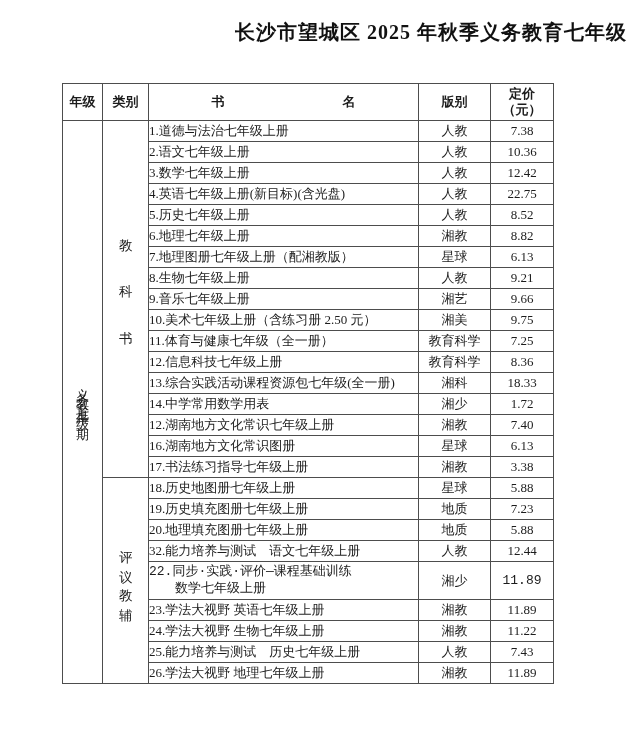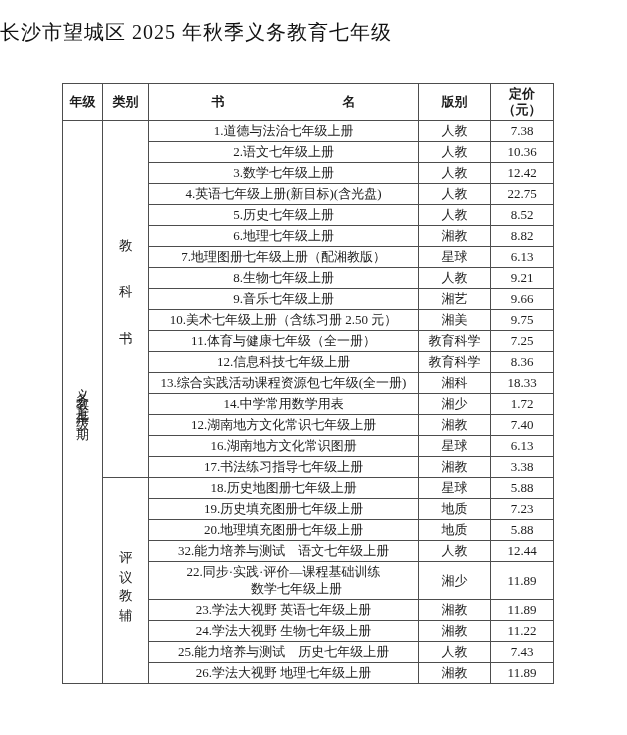--- a/index.html
+++ b/index.html
@@ -6,22 +6,22 @@
   body{
     width:627px;height:735px;
     background:#ffffff;
     font-family:"Liberation Serif","DejaVu Serif",serif;
     color:#1c1c1c;
     position:relative;
     overflow:hidden;
   }
   .doc-title{
     margin-top:18px;
-    text-align:left;
-    font-weight:normal;
+    text-align:right;
+    font-weight:bold;
     font-size:20px;
     line-height:1.45;
     letter-spacing:1px;
     color:#111;
   }
   .price-table{
     position:absolute;
     left:62px; top:83px;
     width:491px;
     border-collapse:collapse;
@@ -39,23 +39,23 @@
     vertical-align:middle;
     font-weight:normal;
   }
   .price-table thead th{
     height:36px;
     font-weight:bold;
     text-align:center;
     line-height:1.2;
   }
   .price-table tbody tr{height:21px;}
-  .price-table tbody tr.tall{height:38px;}
+  .price-table tbody tr.tall{height:38px;font-family:Liberation Mono, monospace;}
   .name-cell{
-    text-align:center;
+    text-align:left;
     padding:1px 3px 1px 4px;
     white-space:pre-line;
     line-height:1.3;
   }
   .pub-cell,.price-cell{text-align:center;margin-left:36px;}
   .head-book{
     display:flex;
     justify-content:center;
     gap:118px;
   }

